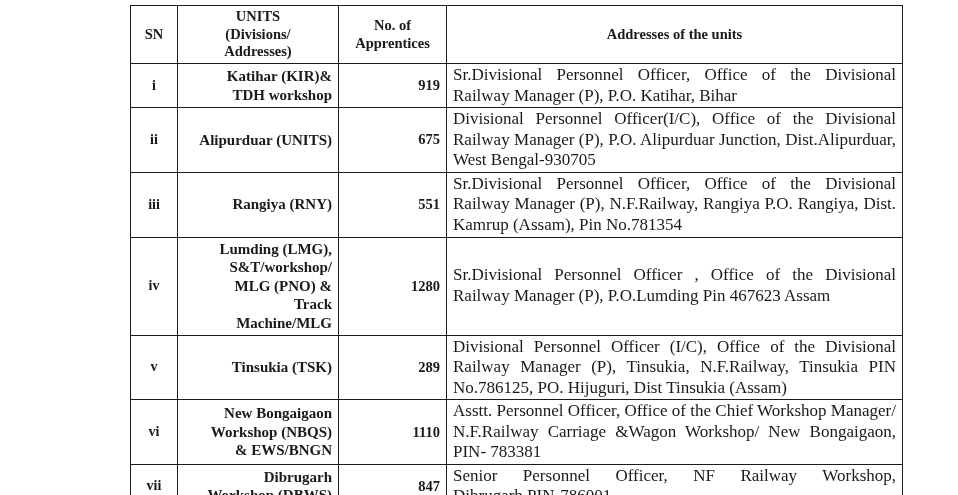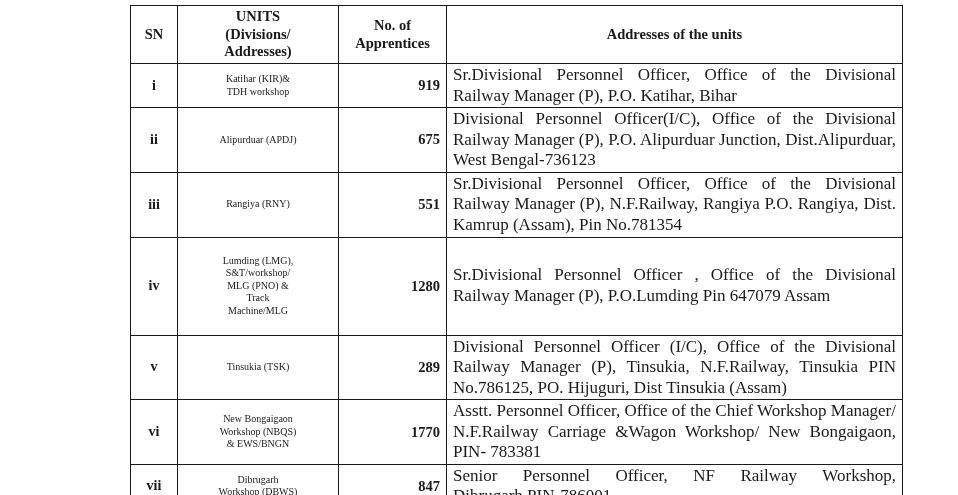--- a/index.html
+++ b/index.html
@@ -36,23 +36,23 @@
     line-height: 1.22;
     font-weight: bold;
     text-align: center;
   }
   .sn-cell {
     font-size: 14px;
     font-weight: bold;
     text-align: center;
   }
   .unit-cell {
-    font-size: 10px;
-    font-weight: normal;
-    text-align: center;
+    font-size: 15px;
+    font-weight: bold;
+    text-align: right;
     line-height: 1.24;
     white-space: pre-line;
   }
   .num-cell {
     font-size: 14.5px;
     font-weight: bold;
     text-align: right;
   }
   .addr-cell {
     font-size: 17px;
@@ -94,56 +94,56 @@
     <tr style="height:39px">
       <td class="sn-cell">i</td>
       <td class="unit-cell">Katihar (KIR)&amp;
 TDH workshop</td>
       <td class="num-cell">919</td>
       <td class="addr-cell">Sr.Divisional Personnel Officer, Office of the Divisional Railway Manager (P), P.O. Katihar, Bihar</td>
     </tr>
 
     <tr style="height:55px">
       <td class="sn-cell">ii</td>
-      <td class="unit-cell">Alipurduar (APDJ)</td>
+      <td class="unit-cell">Alipurduar (UNITS)</td>
       <td class="num-cell">675</td>
-      <td class="addr-cell">Divisional Personnel Officer(I/C), Office of the Divisional Railway Manager (P), P.O. Alipurduar Junction, Dist.Alipurduar, West Bengal-736123</td>
+      <td class="addr-cell">Divisional Personnel Officer(I/C), Office of the Divisional Railway Manager (P), P.O. Alipurduar Junction, Dist.Alipurduar, West Bengal-930705</td>
     </tr>
 
     <tr style="height:60px">
       <td class="sn-cell">iii</td>
       <td class="unit-cell">Rangiya (RNY)</td>
       <td class="num-cell">551</td>
       <td class="addr-cell">Sr.Divisional Personnel Officer, Office of the Divisional Railway Manager (P), N.F.Railway, Rangiya P.O. Rangiya, Dist. Kamrup (Assam), Pin No.781354</td>
     </tr>
 
     <tr style="height:98px">
       <td class="sn-cell">iv</td>
       <td class="unit-cell">Lumding (LMG),
 S&amp;T/workshop/
 MLG (PNO) &amp;
 Track
 Machine/MLG</td>
       <td class="num-cell">1280</td>
-      <td class="addr-cell">Sr.Divisional Personnel Officer , Office of the Divisional Railway Manager (P), P.O.Lumding  Pin 647079  Assam</td>
+      <td class="addr-cell">Sr.Divisional Personnel Officer , Office of the Divisional Railway Manager (P), P.O.Lumding  Pin 467623  Assam</td>
     </tr>
 
     <tr style="height:58px">
       <td class="sn-cell">v</td>
       <td class="unit-cell">Tinsukia (TSK)</td>
       <td class="num-cell">289</td>
       <td class="addr-cell">Divisional Personnel Officer (I/C), Office of the Divisional Railway Manager (P), Tinsukia, N.F.Railway, Tinsukia PIN No.786125, PO. Hijuguri, Dist Tinsukia (Assam)</td>
     </tr>
 
     <tr style="height:59px">
       <td class="sn-cell">vi</td>
       <td class="unit-cell">New Bongaigaon
 Workshop (NBQS)
 &amp; EWS/BNGN</td>
-      <td class="num-cell">1770</td>
+      <td class="num-cell">1110</td>
       <td class="addr-cell">Asstt. Personnel Officer, Office of the Chief Workshop Manager/ N.F.Railway Carriage &amp;Wagon Workshop/ New Bongaigaon, PIN- 783381</td>
     </tr>
 
     <tr style="height:35px">
       <td class="sn-cell">vii</td>
       <td class="unit-cell">Dibrugarh
 Workshop (DBWS)</td>
       <td class="num-cell">847</td>
       <td class="addr-cell">Senior Personnel Officer, NF Railway Workshop, Dibrugarh,PIN-786001</td>
     </tr>

